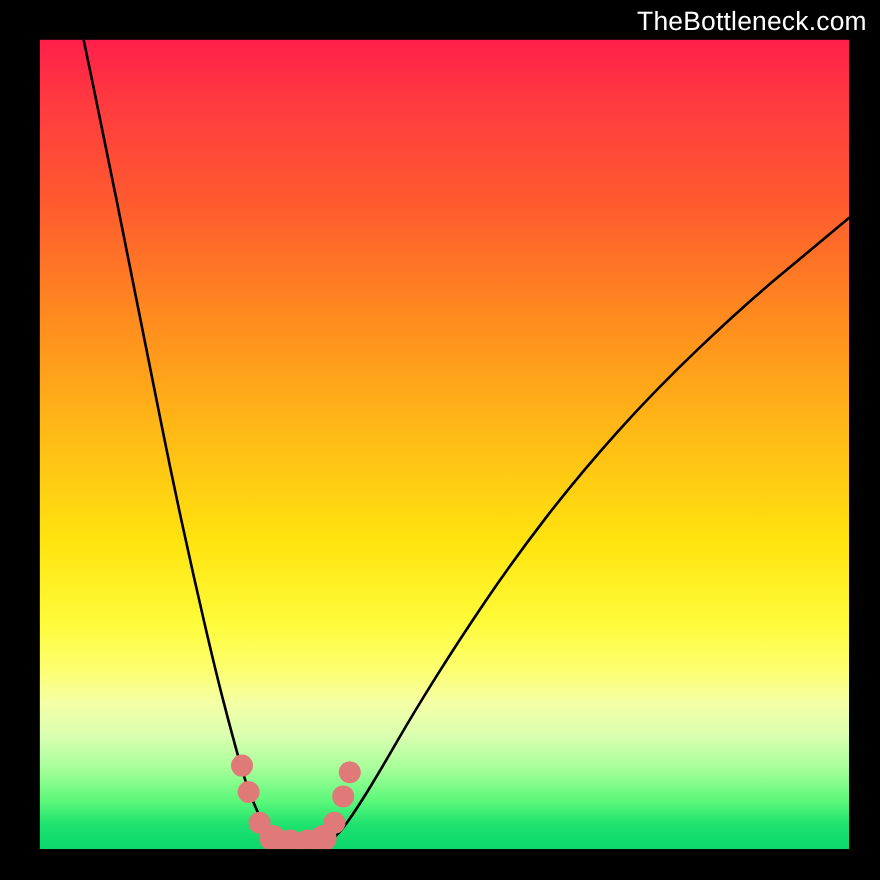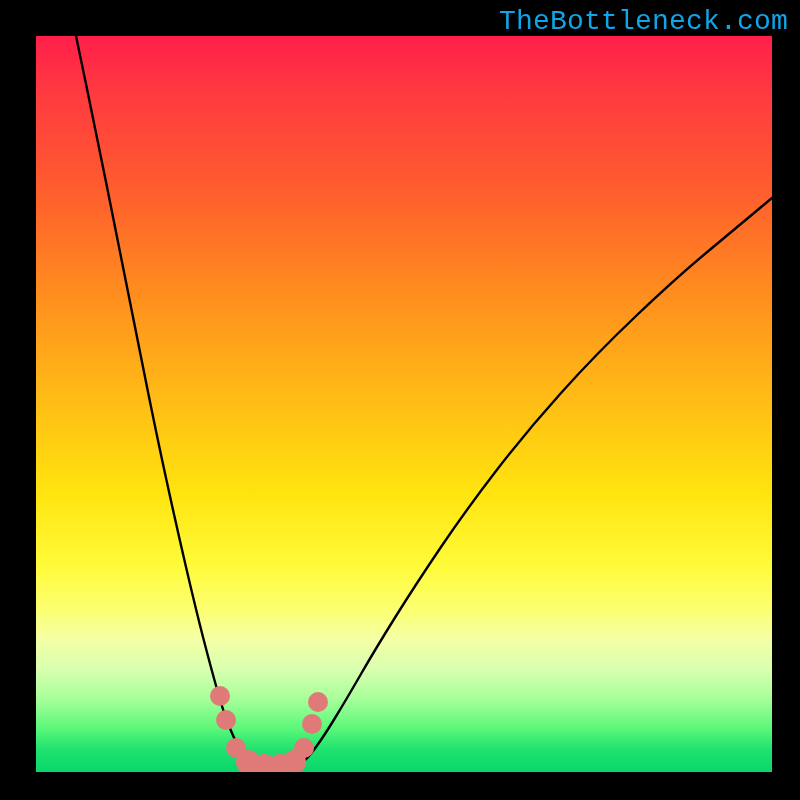--- a/index.html
+++ b/index.html
@@ -42,25 +42,24 @@
       #a8ff9a 90%,
       #5cf87a 94%,
       #1ee26f 97%,
       #09d66b 100%
     );
   }
   .watermark {
     position: absolute;
     top: 6px;
     right: 12px;
-    color: #0ea5e9;
-    font-size: 28px;
+    color: #ffffff;
+    font-size: 24px;
     letter-spacing: 0.2px;
     user-select: none;
-    font-family: Liberation Mono, monospace;
   }
   svg.curves {
     position: absolute;
     inset: 0;
   }
 </style>
 </head>
 <body>
 
 <div class="frame">

